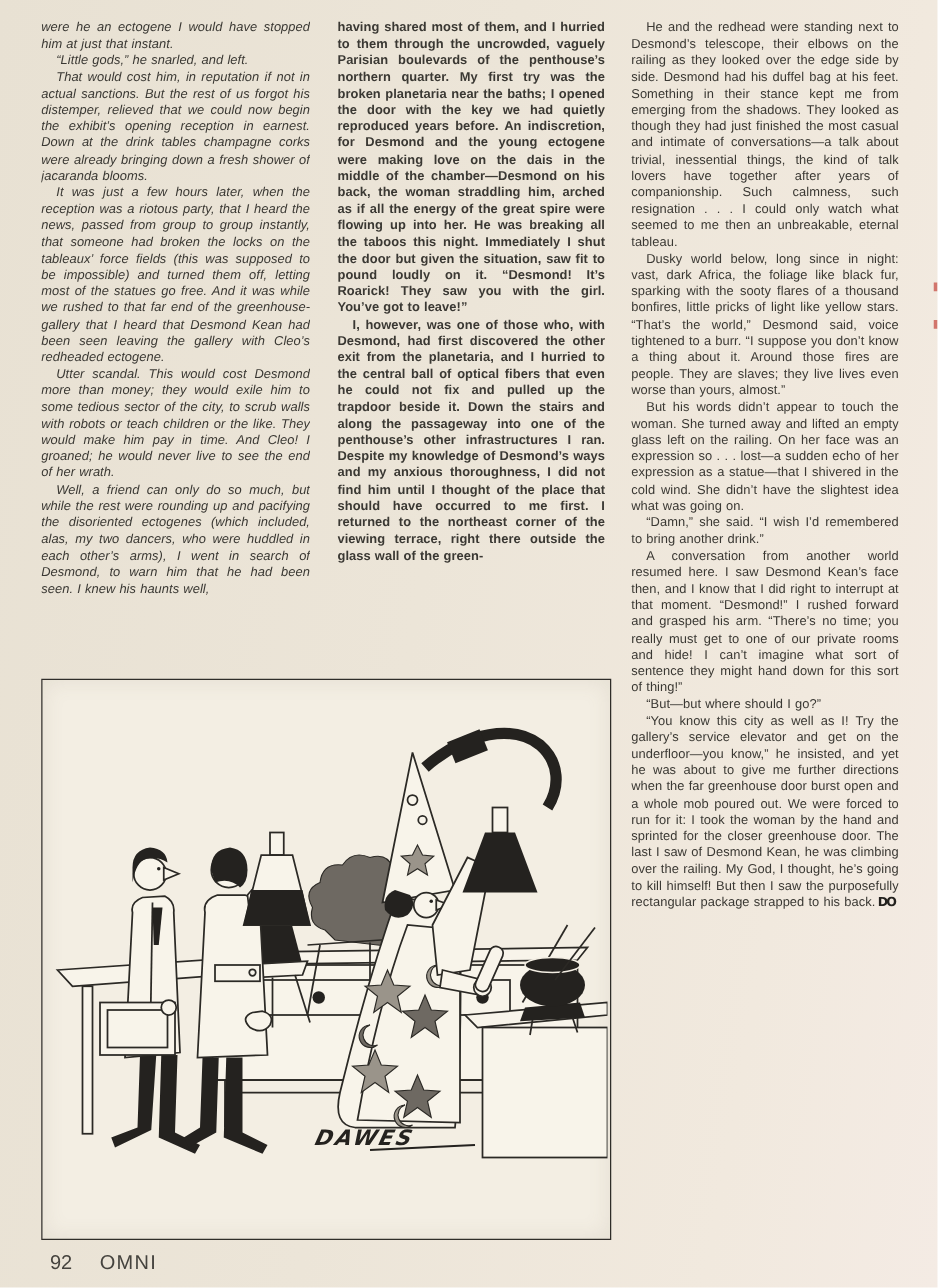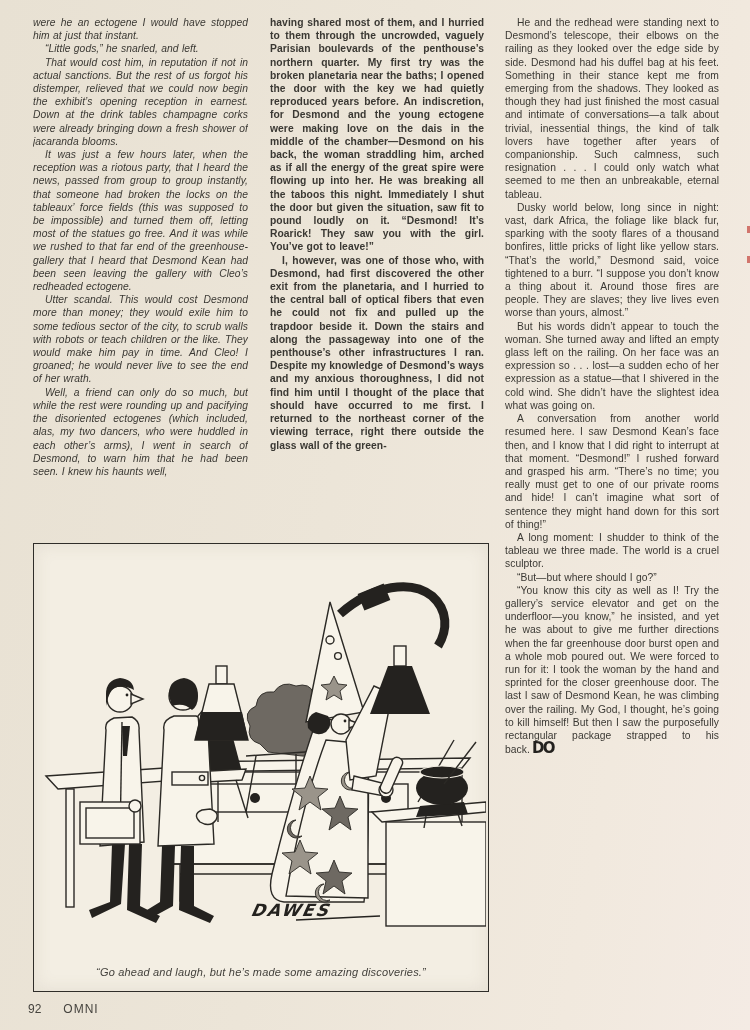--- a/index.html
+++ b/index.html
@@ -14,35 +14,35 @@
     font-size:10.3px;line-height:13.2px;text-align:justify;
     letter-spacing:0.05px;word-spacing:0.4px;overflow:hidden;
   }
   #col1{left:33px;width:215px;height:526px;font-style:italic;}
   #col2{left:270px;height:526px;font-weight:bold;}
   #col3{left:505px;height:1000px;}
   .para{margin:0;}
   .para.indent{text-indent:12px;}
   .ital{}
   .endmark{
-    font-family:"DejaVu Sans",sans-serif;font-weight:bold;font-size:15px;
+    font-family:"DejaVu Sans",sans-serif;font-weight:bold;font-size:10px;
     letter-spacing:-1.5px;margin-left:2px;color:#23211e;
   }
   #cartoon{
     position:absolute;left:33px;top:543px;width:456px;height:449px;
     background:#f3eee3;border:1.5px solid #2f2d29;box-sizing:border-box;
     box-shadow:inset 0 0 18px rgba(120,105,85,0.12);
   }
   #cartoon svg{display:block;}
   #caption{
     position:absolute;left:0;right:0;bottom:13px;text-align:center;
     font-style:italic;font-size:11px;color:#43413c;letter-spacing:0.2px;
   }
   #footer{
-    position:absolute;left:28px;top:1002px;font-size:12px;color:#45433e;
+    position:absolute;left:40px;top:1002px;font-size:16px;color:#45433e;
   }
   #footer .pg{margin-right:22px;}
   #footer .mag{letter-spacing:1px;}
   .edge-mark{
     position:absolute;right:0;width:3px;height:7px;background:#c9574f;opacity:.8;
   }
   .ln{stroke:#2b2925;stroke-width:1.4;fill:none;}
   .wf{fill:#f8f4ea;stroke:#2b2925;stroke-width:1.4;}
   .dk{fill:#24221f;stroke:none;}
   .gy{fill:#9a948a;stroke:#2b2925;stroke-width:0.9;}
@@ -60,22 +60,22 @@
     <p class="para indent"><span>Well, a friend can only do so much, but while the rest were rounding up and pacifying the disoriented ectogenes (which included, alas, my two dancers, who were huddled in each other’s arms), I went in search of Desmond, to warn him that he had been seen. I knew his haunts well,</span></p>
   </div>
 <div id="col2" class="col">
     <p class="para"><span>having shared most of them, and I hurried to them through the uncrowded, vaguely Parisian boulevards of the penthouse’s northern quarter. My first try was the broken planetaria near the baths; I opened the door with the key we had quietly reproduced years before. An indiscretion, for Desmond and the young ectogene were making love on the dais in the middle of the chamber—Desmond on his back, the woman straddling him, arched as if all the energy of the great spire were flowing up into her. He was breaking all the taboos this night. Immediately I shut the door but given the situation, saw fit to pound loudly on it. “Desmond! It’s Roarick! They saw you with the girl. You’ve got to leave!”</span></p>
     <p class="para indent"><span>I, however, was one of those who, with Desmond, had first discovered the other exit from the planetaria, and I hurried to the central ball of optical fibers that even he could not fix and pulled up the trapdoor beside it. Down the stairs and along the passageway into one of the penthouse’s other infrastructures I ran. Despite my knowledge of Desmond’s ways and my anxious thoroughness, I did not find him until I thought of the place that should have occurred to me first. I returned to the northeast corner of the viewing terrace, right there outside the glass wall of the green-</span></p>
   </div>
 <div id="col3" class="col">
     <p class="para indent"><span>He and the redhead were standing next to Desmond’s telescope, their elbows on the railing as they looked over the edge side by side. Desmond had his duffel bag at his feet. Something in their stance kept me from emerging from the shadows. They looked as though they had just finished the most casual and intimate of conversations—a talk about trivial, inessential things, the kind of talk lovers have together after years of companionship. Such calmness, such resignation . . . I could only watch what seemed to me then an unbreakable, eternal tableau.</span></p>
     <p class="para indent"><span>Dusky world below, long since in night: vast, dark Africa, the foliage like black fur, sparking with the sooty flares of a thousand bonfires, little pricks of light like yellow stars. “That’s the world,” Desmond said, voice tightened to a burr. “I suppose you don’t know a thing about it. Around those fires are people. They are slaves; they live lives even worse than yours, almost.”</span></p>
     <p class="para indent"><span>But his words didn’t appear to touch the woman. She turned away and lifted an empty glass left on the railing. On her face was an expression so . . . lost—a sudden echo of her expression as a statue—that I shivered in the cold wind. She didn’t have the slightest idea what was going on.</span></p>
+    <p class="para indent"><span>“Damn,” she said. “I wish I’d remembered to bring another drink.”</span></p>
     <p class="para indent"><span>A conversation from another world resumed here. I saw Desmond Kean’s face then, and I know that I did right to interrupt at that moment. “Desmond!” I rushed forward and grasped his arm. “There’s no time; you really must get to one of our private rooms and hide! I can’t imagine what sort of sentence they might hand down for this sort of thing!”</span></p>
-    <p class="para indent"><span>A long moment: I shudder to think of the tableau we three made. The world is a cruel sculptor.</span></p>
     <p class="para indent"><span>“But—but where should I go?”</span></p>
     <p class="para indent"><span>“You know this city as well as I! Try the gallery’s service elevator and get on the underfloor—you know,” he insisted, and yet he was about to give me further directions when the far greenhouse door burst open and a whole mob poured out. We were forced to run for it: I took the woman by the hand and sprinted for the closer greenhouse door. The last I saw of Desmond Kean, he was climbing over the railing. </span><span class="ital">My God,</span><span> I thought, </span><span class="ital">he’s going to kill himself!</span><span> But then I saw the purposefully rectangular package strapped to his back.</span><span class="endmark">DO</span></p>
   </div>
 
 <div id="cartoon">
   <svg width="452" height="392" viewBox="0 0 452 392">
 
     <g>
       <polygon class="wf" points="12,232 160,222 172,234 24,245"></polygon>
       <rect class="wf" x="32" y="245" width="8" height="118"></rect>
@@ -187,21 +187,20 @@
         <line class="ln" x1="392" y1="272" x2="390" y2="284" stroke-width="3"></line>
         <line class="ln" x1="424" y1="270" x2="428" y2="282" stroke-width="3"></line>
         <ellipse class="dk" cx="408" cy="244" rx="26" ry="17"></ellipse>
         <ellipse cx="408" cy="228" rx="22" ry="6" fill="#24221f" stroke="#f3eee3" stroke-width="1.2"></ellipse>
         <line class="ln" x1="442" y1="198" x2="410" y2="240" stroke-width="2.6"></line>
       </g>
     </g>
     <text x="310" y="372" font-family="DejaVu Sans, sans-serif" font-size="17" font-style="italic" font-weight="bold" letter-spacing="2" fill="#24221f" transform="skewX(-14)">DAWES</text>
     <line x1="262" y1="376" x2="346" y2="372" stroke="#24221f" stroke-width="1.6"></line>
   </svg>
-  <div id="caption">“Go ahead and laugh, but he’s made some amazing discoveries.”</div>
 </div>
 
 <div id="footer">
   <span class="pg">92</span><span class="mag">OMNI</span>
 </div>
 
 <div class="edge-mark" style="top:226px"></div>
 <div class="edge-mark" style="top:256px"></div>
 
 </body></html>

